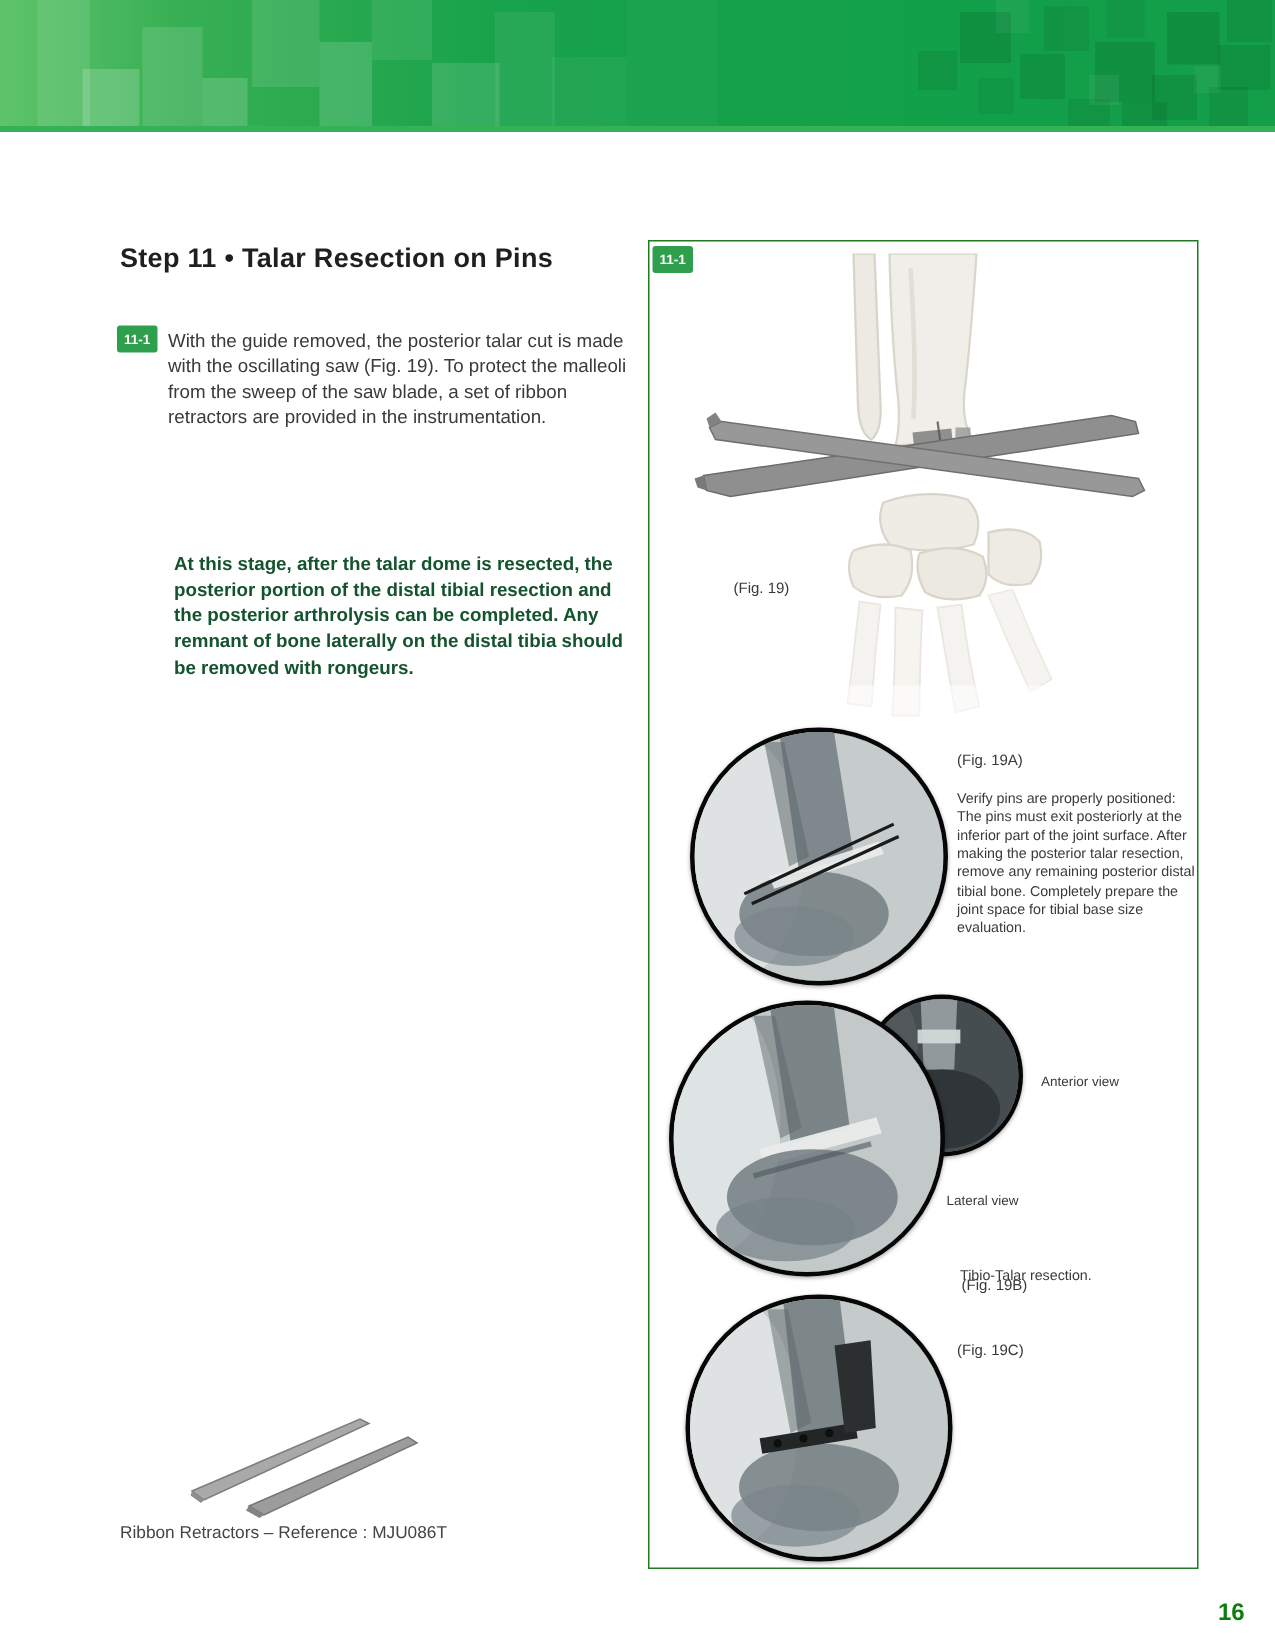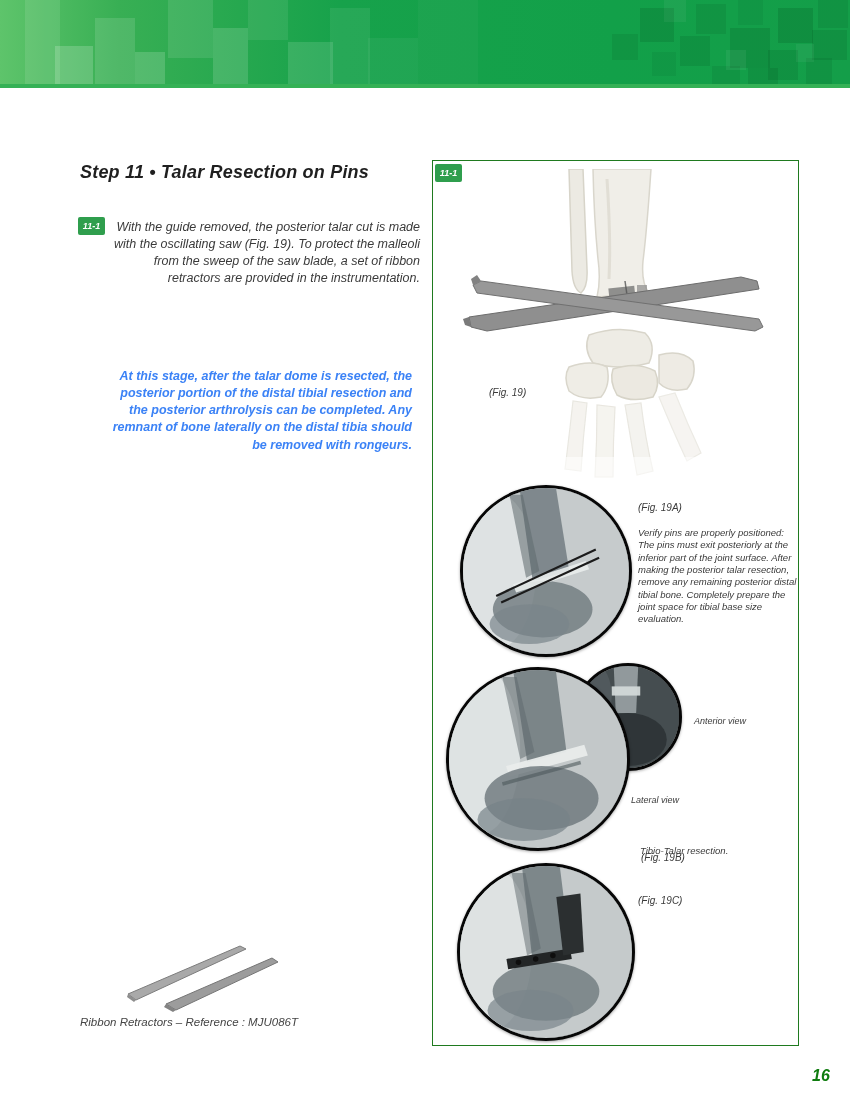--- a/index.html
+++ b/index.html
@@ -1,43 +1,43 @@
 <!DOCTYPE html>
 <html><head>
 <meta charset="utf-8">
 <style>
   * { margin:0; padding:0; box-sizing:border-box; }
   html,body { background:#ffffff; }
   body { font-family:"Liberation Sans", sans-serif; }
-  .page { position:relative; width:850px; height:1100px; background:#ffffff; overflow:hidden;font-style:italic; }
+  .page { position:relative; width:850px; height:1100px; background:#ffffff; overflow:hidden; }
 
   
   .banner {
     position:absolute; left:0; top:0; width:850px; height:88px;
     background:linear-gradient(90deg,#5ec46b 0%, #38af54 14%, #17a24b 40%, #12a049 72%, #149e49 100%);
     border-bottom:4px solid #35b156;
   }
   .banner svg { display:block; width:850px; height:84px; }
 
   
   .page-title {
     position:absolute; left:80px; top:162px; width:340px;
     font-size:18px; font-weight:700; color:#1f1f1f; letter-spacing:.2px;
   }
   .step-badge {
     position:absolute; left:78px; top:217px; width:27px; height:18px;
     background:#2f9e4d; color:#ffffff; font-size:9px; font-weight:700;
     display:flex; align-items:center; justify-content:center; border-radius:2px;
   }
   .body-text {
-    position:absolute; width:308px; font-size:12.5px; line-height:1.37; color:#3a3a3a;text-align:right;
+    position:absolute; width:308px; font-size:12.5px; line-height:1.37; color:#3a3a3a;
   }
   .p1 { left:112px; top:219px; }
   .p2 { left:112px; top:302px; }
-  .p3 { left:100px; top:368px; font-weight:700; color:#3b82f6; width:312px; }
+  .p3 { left:116px; top:368px; font-weight:700; color:#14532d; width:312px; }
 
   .retractor-figure { position:absolute; left:122px; top:932px; width:160px; height:82px; }
   .footer-caption {
     position:absolute; left:80px; top:1016px; width:340px;
     font-size:11.5px; color:#444444;
   }
 
   
   .figure-panel {
     position:absolute; left:432px; top:160px; width:367px; height:886px;

